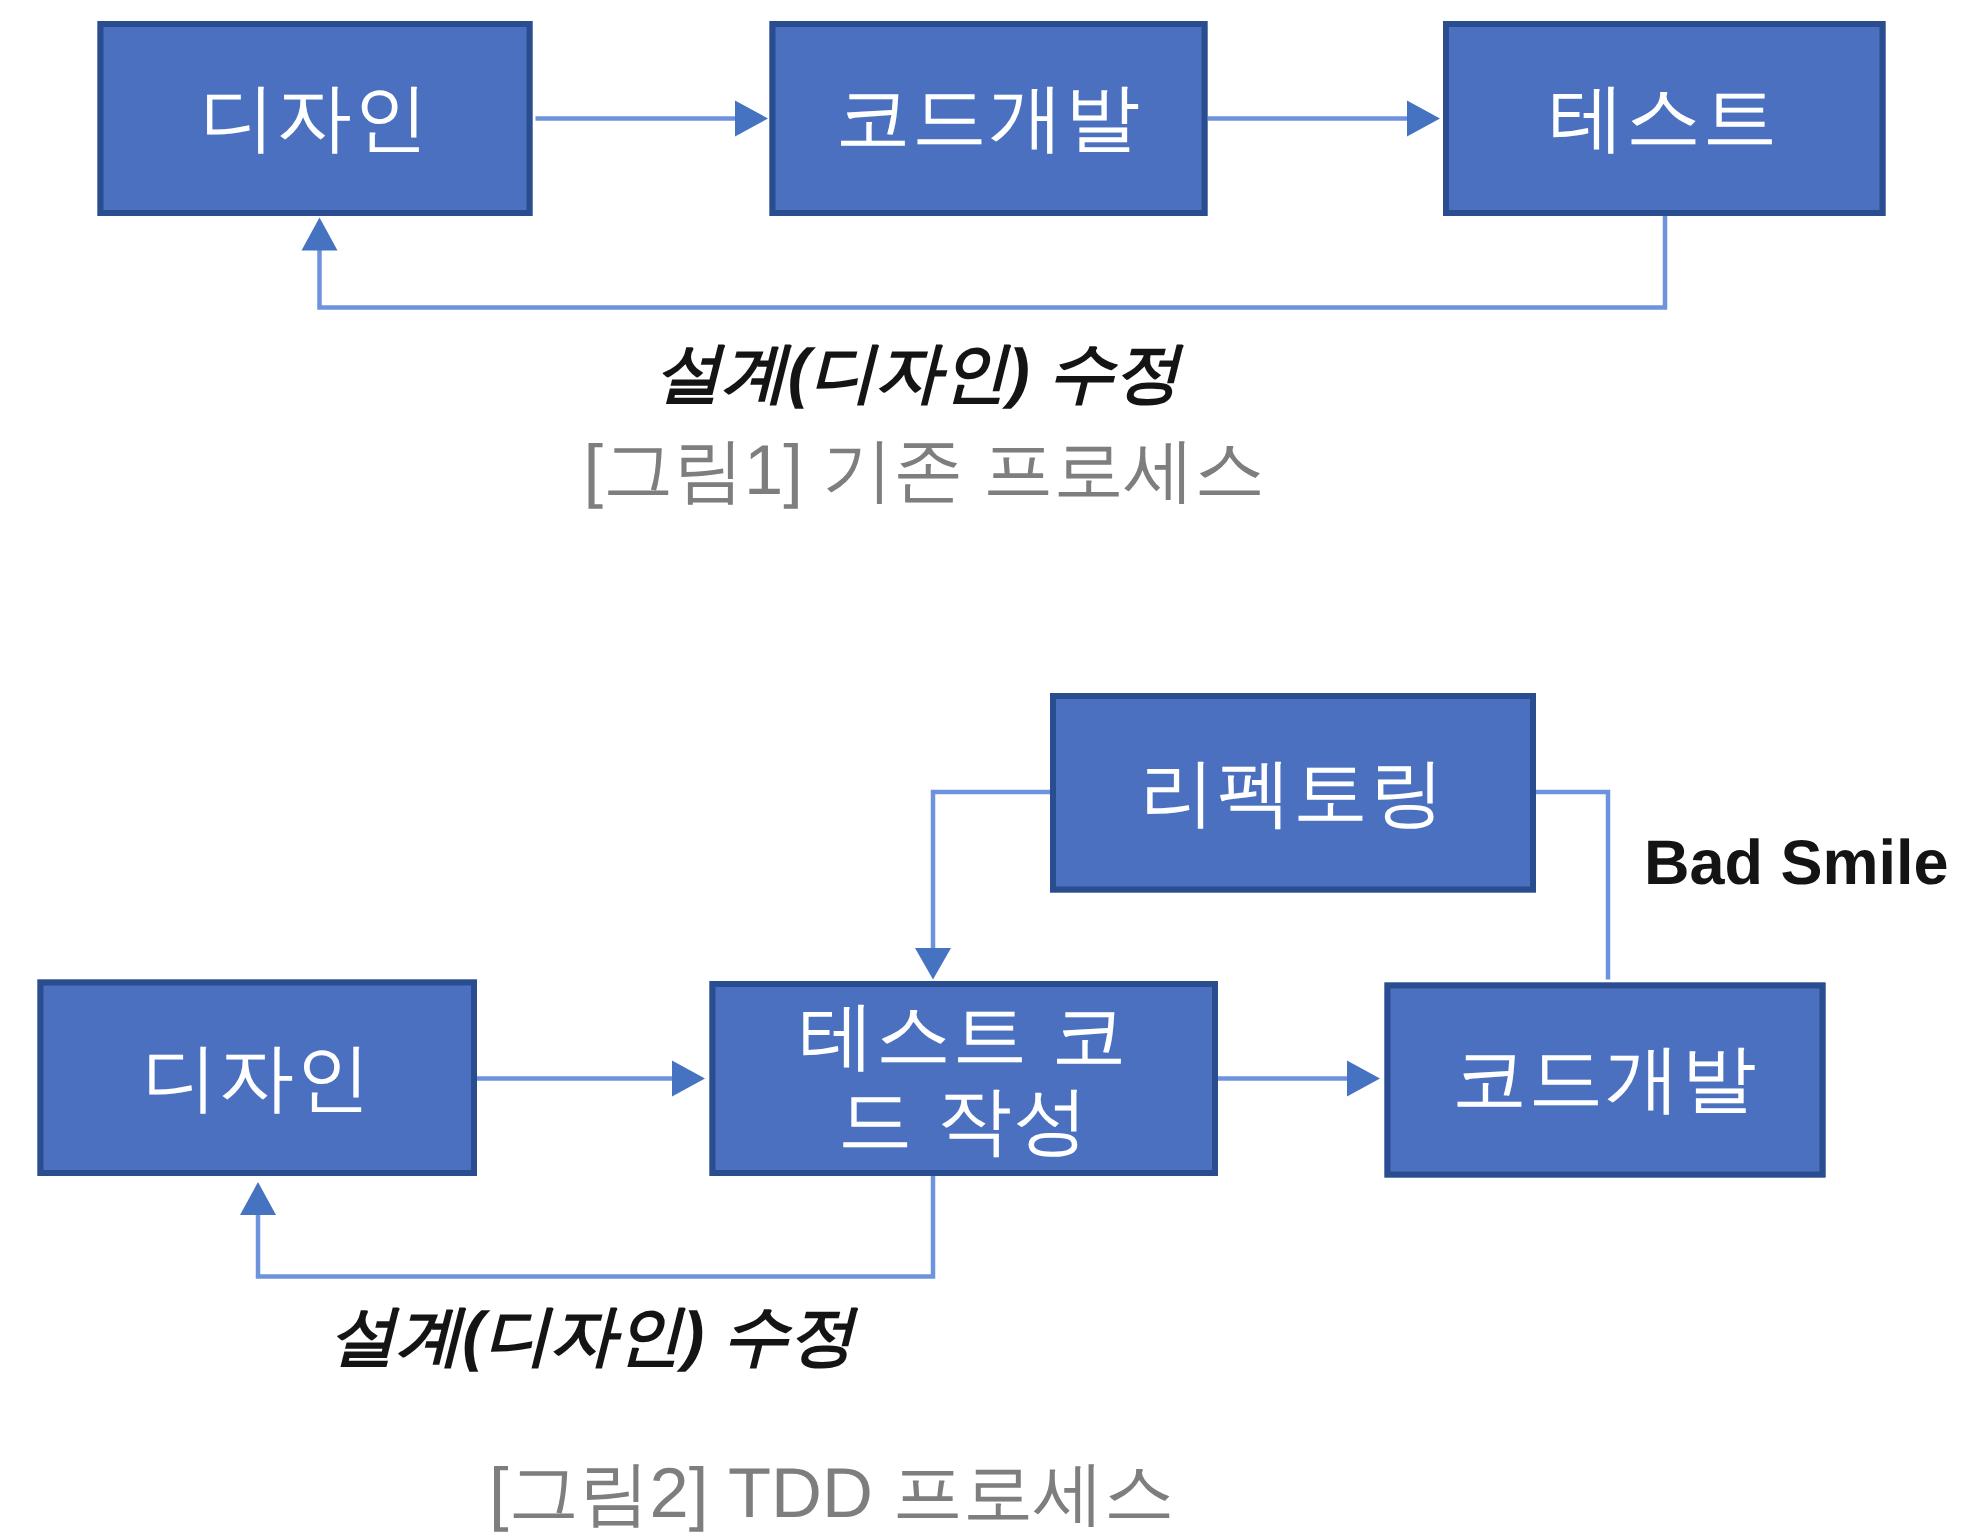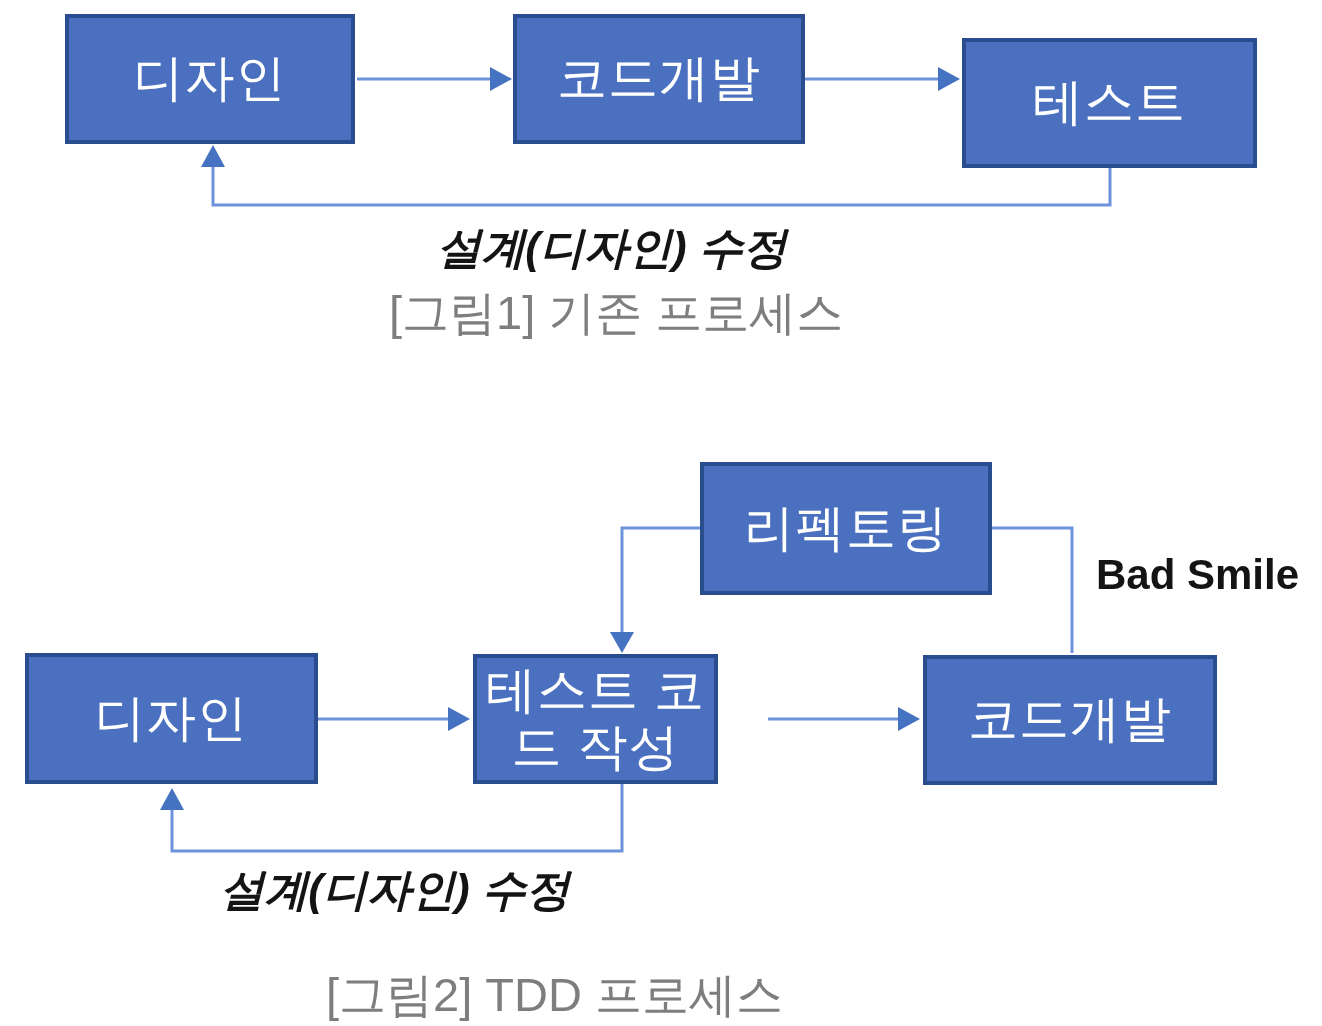--- a/index.html
+++ b/index.html
@@ -124,37 +124,37 @@
       <polygon points="160,810 184,810 172,788"></polygon>
     </g>
   </svg>
 
   <div class="box" style="left:65px; top:14px; width:290px; height:130px;">
     <span class="box-label">디자인</span>
   </div>
   <div class="box" style="left:513px; top:14px; width:292px; height:130px;">
     <span class="box-label">코드개발</span>
   </div>
-  <div class="box" style="left:962px; top:14px; width:295px; height:130px;margin-top:24px;">
+  <div class="box" style="left:962px; top:14px; width:295px; height:130px;">
     <span class="box-label">테스트</span>
   </div>
 
   <div class="label centered" style="left:312px; top:219px; width:600px;">설계(디자인) 수정</div>
   <div class="caption" style="left:389px; top:282px; width:600px;">[그림1] 기존 프로세스</div>
 
-  <div class="box" style="left:700px; top:462px; width:292px; height:133px;">
+  <div class="box" style="left:700px; top:462px; width:324px; height:133px;">
     <span class="box-label">리펙토링</span>
   </div>
 
   <div class="label english" style="left:1096px; top:551px;">Bad Smile</div>
 
   <div class="box" style="left:25px; top:653px; width:293px; height:131px;">
     <span class="box-label">디자인</span>
   </div>
-  <div class="box two-line" style="left:473px; top:654px; width:245px; height:130px;">
+  <div class="box two-line" style="left:473px; top:654px; width:339px; height:130px;">
     <span class="box-label">테스트 코드 작성</span>
   </div>
   <div class="box" style="left:923px; top:655px; width:294px; height:130px;">
     <span class="box-label">코드개발</span>
   </div>
 
   <div class="label centered" style="left:95px; top:861px; width:600px;">설계(디자인) 수정</div>
   <div class="caption" style="left:326px; top:964px; width:600px;">[그림2] TDD 프로세스</div>
 
 </div>

